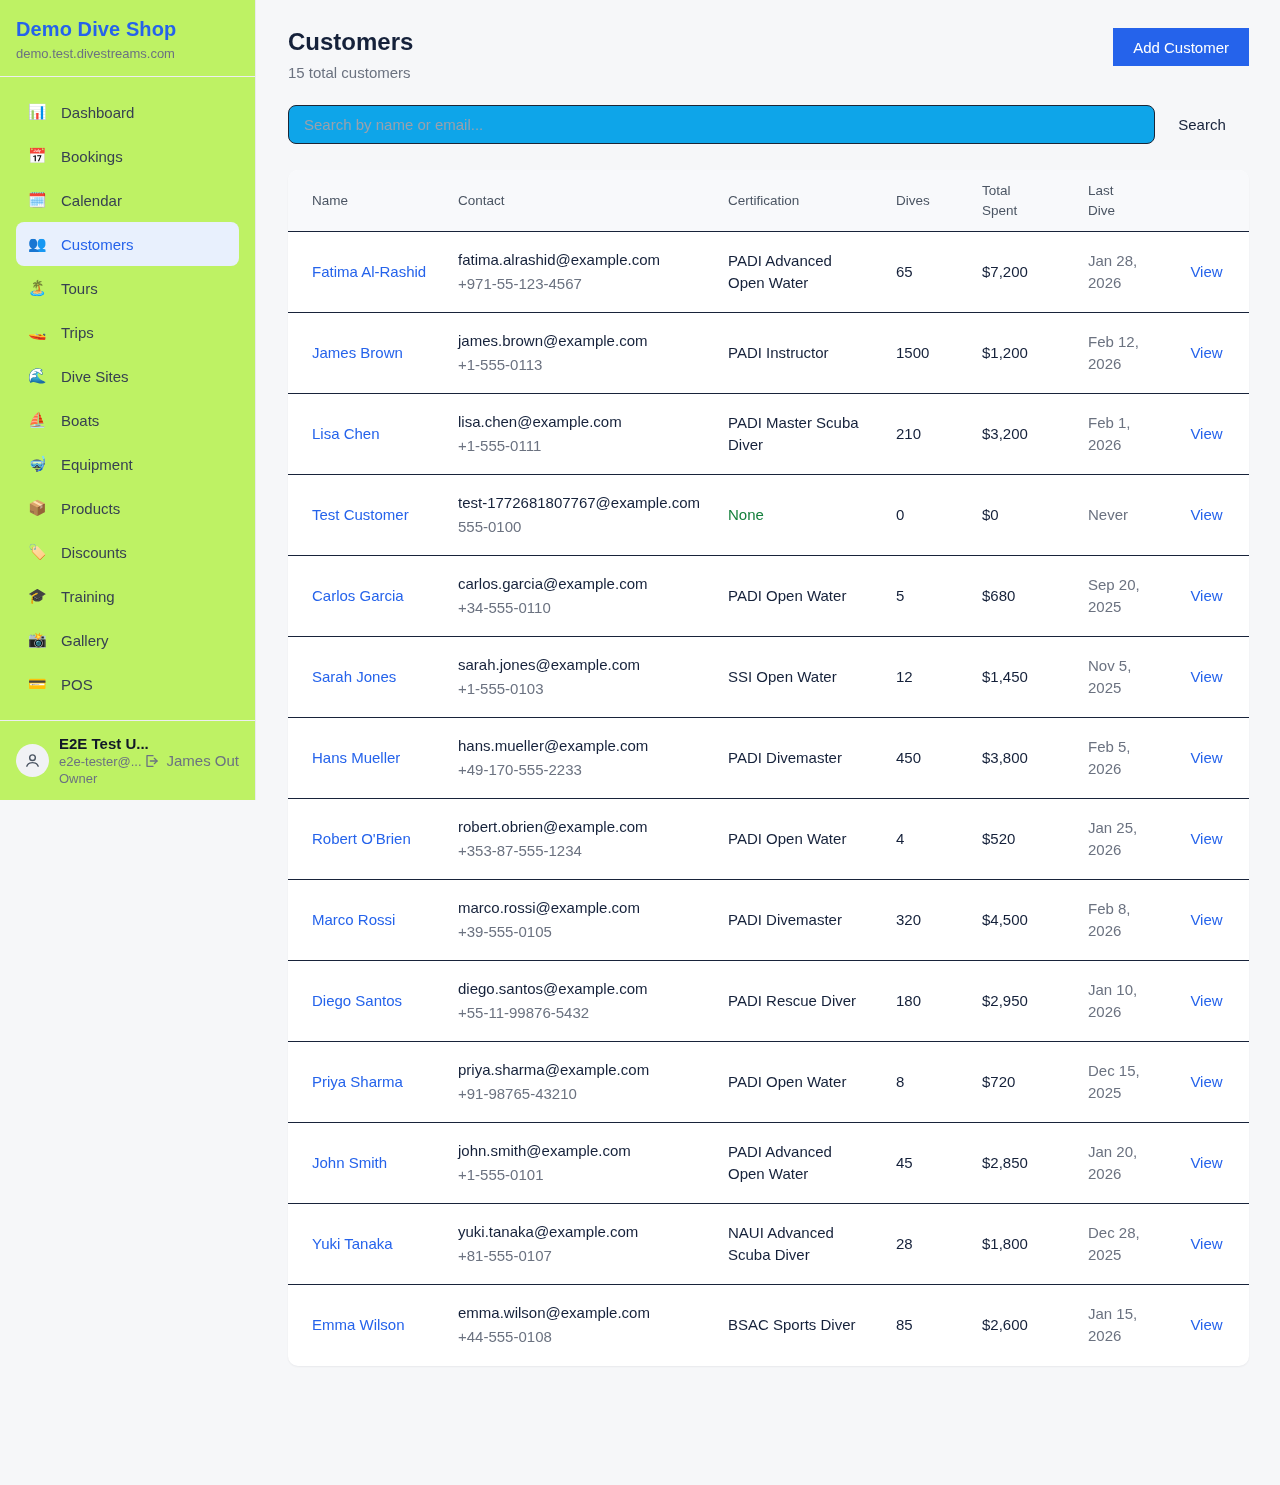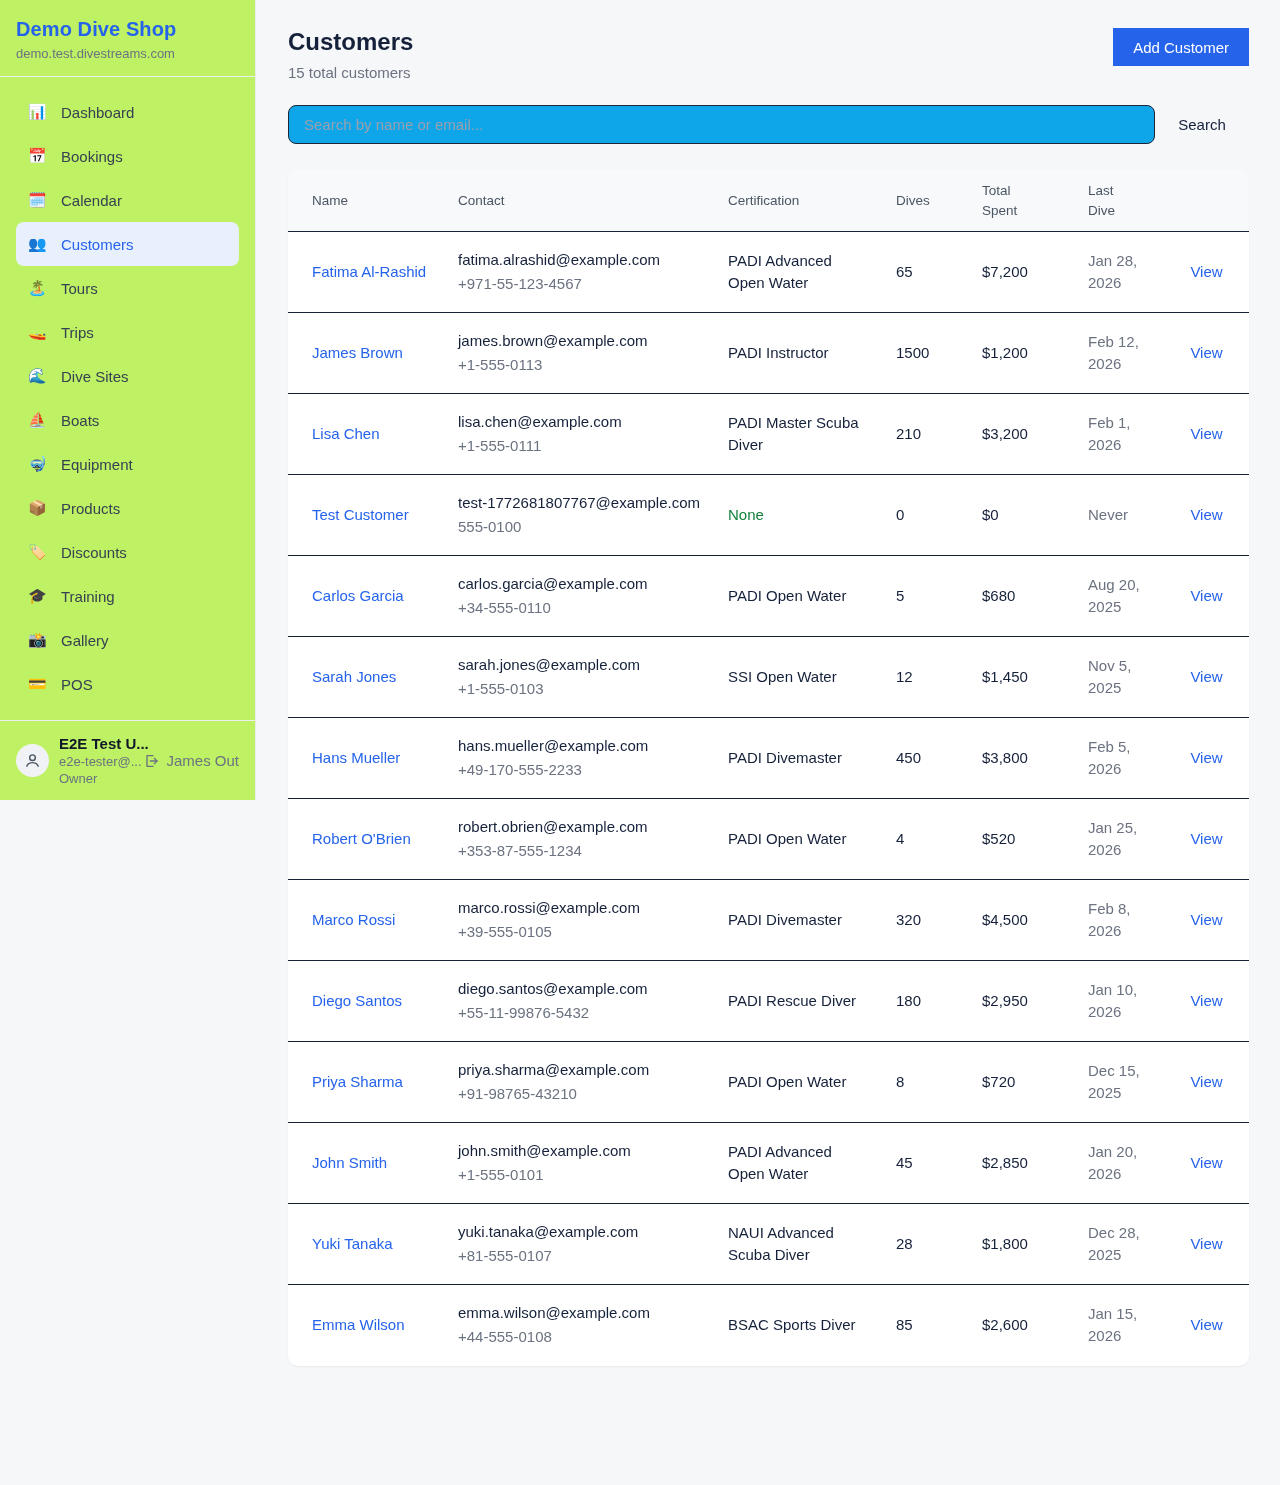--- a/index.html
+++ b/index.html
@@ -276,21 +276,21 @@
   </tr>
           <tr>
     <td class="c-name"><a class="name-link">Carlos Garcia</a></td>
     <td class="c-contact">
       <div class="email">carlos.garcia@example.com</div>
       <div class="phone">+34-555-0110</div>
     </td>
     <td class="c-cert">PADI Open Water</td>
     <td class="c-dives">5</td>
     <td class="c-spent">$680</td>
-    <td class="c-last">Aug 20, 2025</td>
+    <td class="c-last">Sep 20, 2025</td>
     <td class="c-view"><a class="view-link">View</a></td>
   </tr>
           <tr>
     <td class="c-name"><a class="name-link">Sarah Jones</a></td>
     <td class="c-contact">
       <div class="email">sarah.jones@example.com</div>
       <div class="phone">+1-555-0103</div>
     </td>
     <td class="c-cert">SSI Open Water</td>
     <td class="c-dives">12</td>

